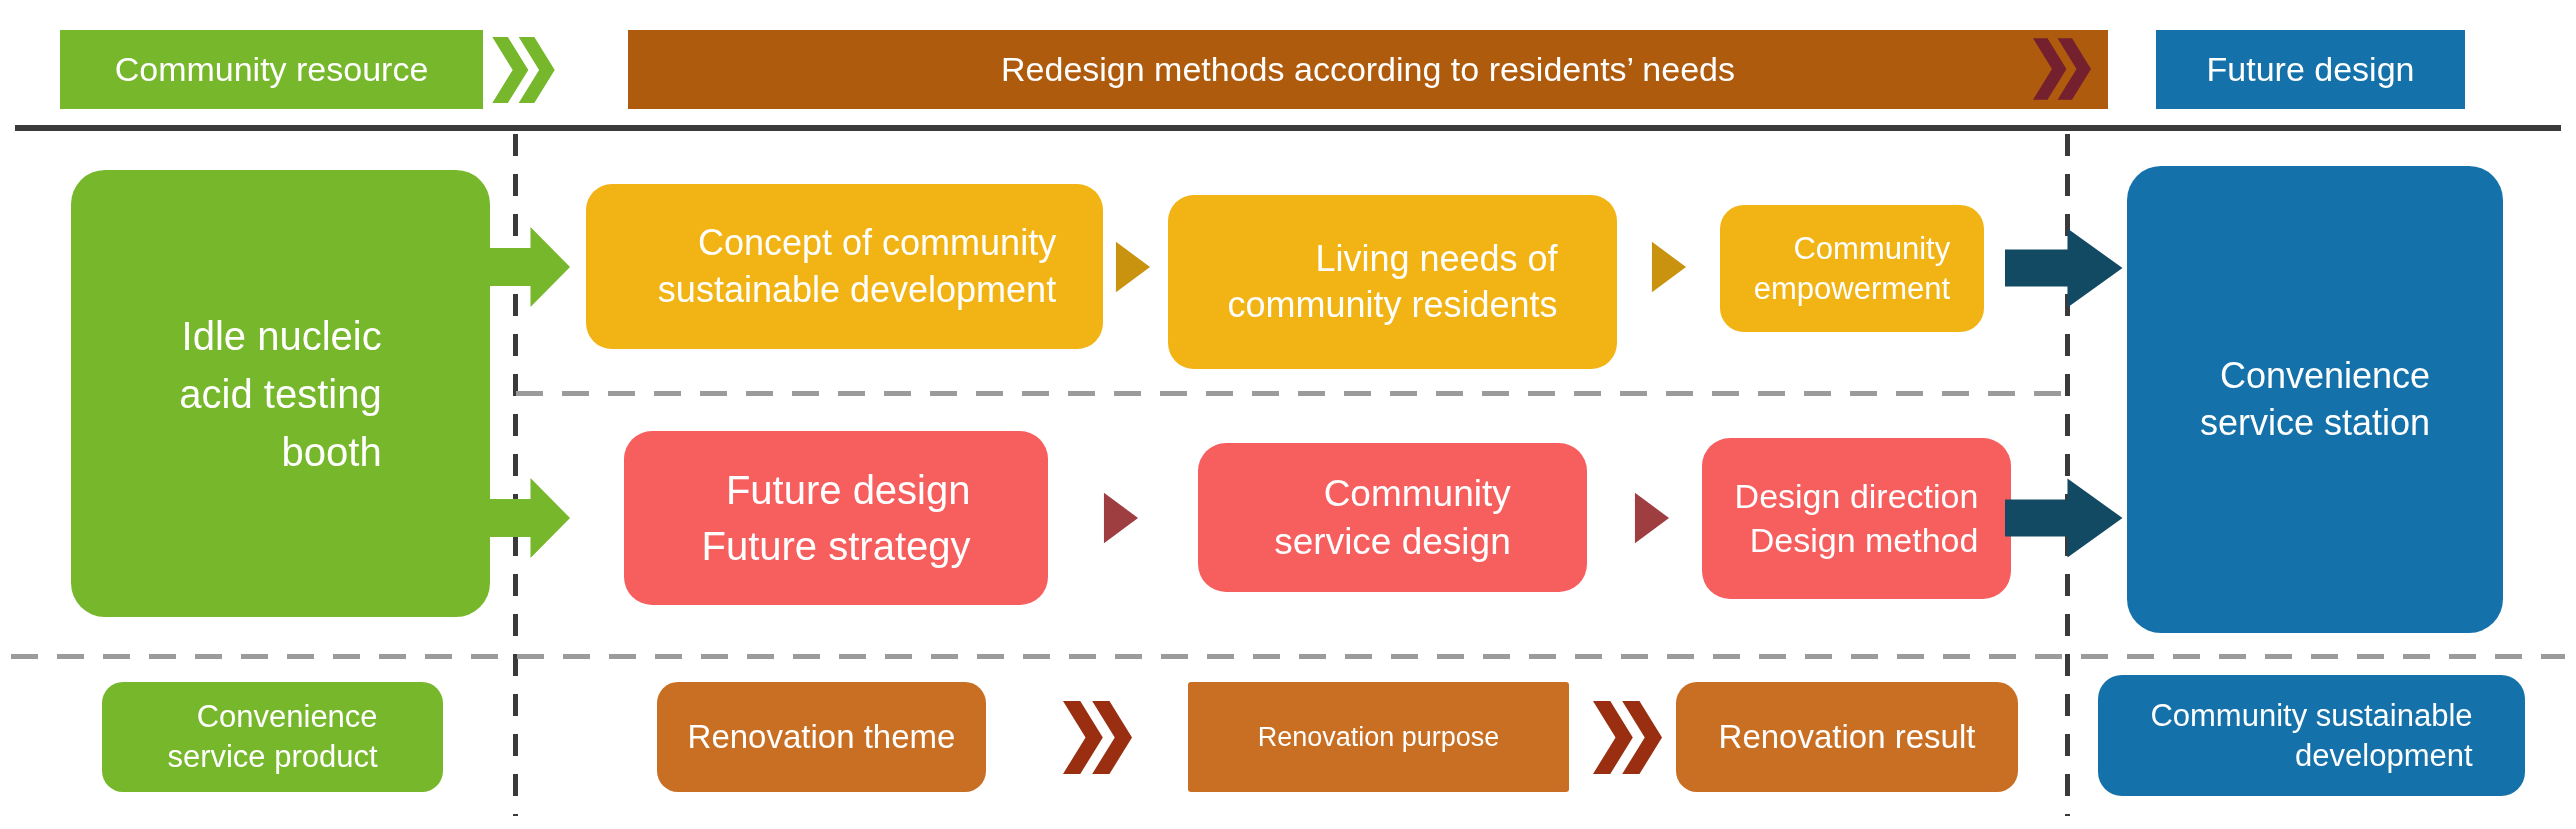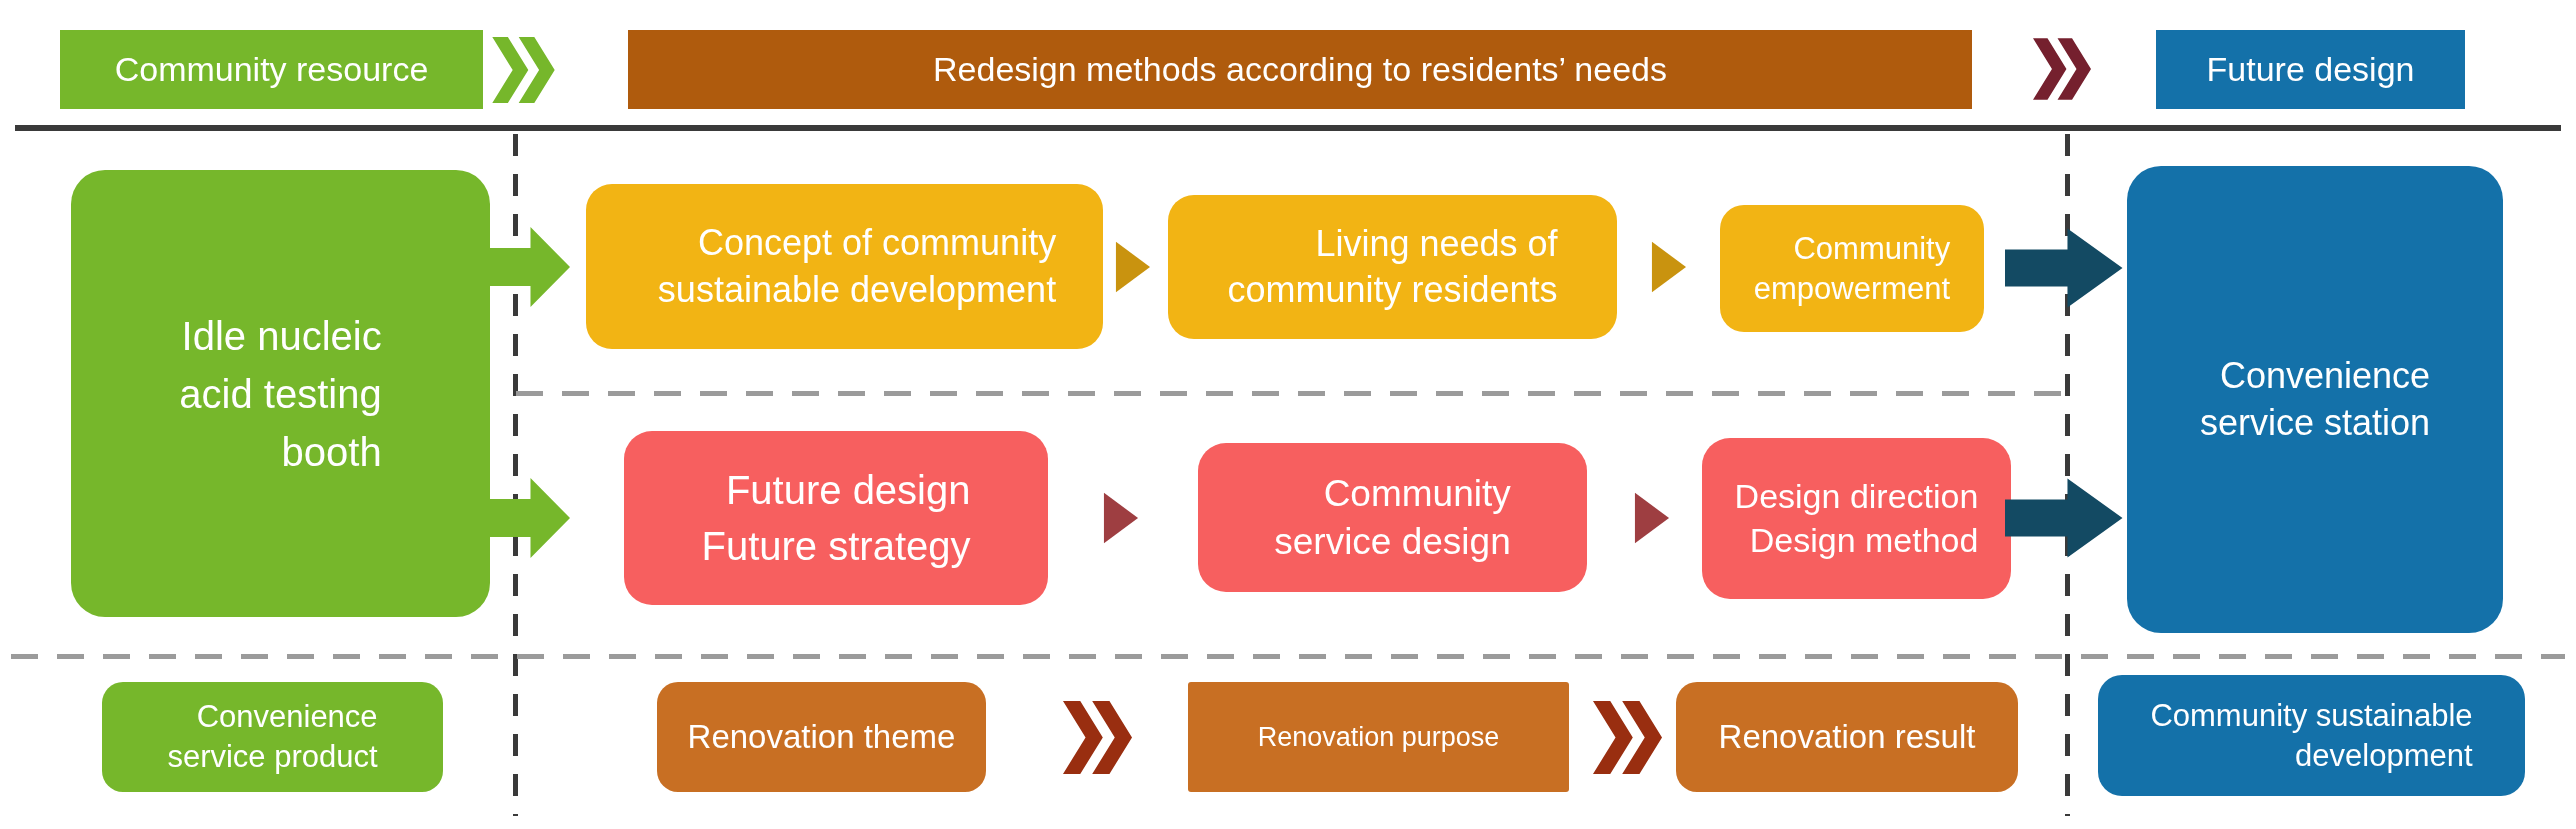--- a/index.html
+++ b/index.html
@@ -34,21 +34,21 @@
 
   <div class="abs node bg-green" style="left:60px;top:30px;width:423px;height:79px;font-size:34px;"><span>Community resource</span></div>
 
   <div class="abs c-green" style="left:492px;top:37px;">
     <svg width="63" height="66" viewBox="0 0 104 110" fill="currentColor">
       <polygon points="0,0 26,0 60,55 26,110 0,110 34,55"></polygon>
       <polygon points="44,0 70,0 104,55 70,110 44,110 78,55"></polygon>
     </svg>
   </div>
 
-  <div class="abs node bg-banner" style="left:628px;top:30px;width:1344px;height:79px;font-size:34px;"><span>Redesign methods according to residents’ needs</span></div>
+  <div class="abs node bg-banner" style="left:628px;top:30px;width:1480px;height:79px;font-size:34px;"><span>Redesign methods according to residents’ needs</span></div>
 
   <div class="abs c-maroon" style="left:2033px;top:37px;">
     <svg width="58" height="64" viewBox="0 0 104 110" fill="currentColor">
       <polygon points="0,0 26,0 60,55 26,110 0,110 34,55"></polygon>
       <polygon points="44,0 70,0 104,55 70,110 44,110 78,55"></polygon>
     </svg>
   </div>
 
   <div class="abs node bg-blue" style="left:2156px;top:30px;width:309px;height:79px;font-size:34px;"><span>Future design</span></div>
 
@@ -77,21 +77,21 @@
 
   <div class="abs node bg-yellow" style="left:586px;top:184px;width:517px;height:165px;border-radius:26px;font-size:36px;padding-left:25px;"><span>Concept of community
 sustainable development</span></div>
 
   <div class="abs c-dkyellow" style="left:1113px;top:240px;">
     <svg width="40" height="54" viewBox="0 0 54 72" fill="currentColor">
         <polygon points="4,2 4,70 50,36"></polygon>
       </svg>
   </div>
 
-  <div class="abs node bg-yellow" style="left:1168px;top:195px;width:449px;height:144px;border-radius:26px;font-size:36px;"><span>Living needs of
+  <div class="abs node bg-yellow" style="left:1168px;top:195px;width:449px;height:174px;border-radius:26px;font-size:36px;"><span>Living needs of
 community residents</span></div>
 
   <div class="abs c-dkyellow" style="left:1649px;top:240px;">
     <svg width="40" height="54" viewBox="0 0 54 72" fill="currentColor">
         <polygon points="4,2 4,70 50,36"></polygon>
       </svg>
   </div>
 
   <div class="abs node bg-yellow" style="left:1720px;top:205px;width:264px;height:127px;border-radius:24px;font-size:31px;"><span>Community
 empowerment</span></div>

